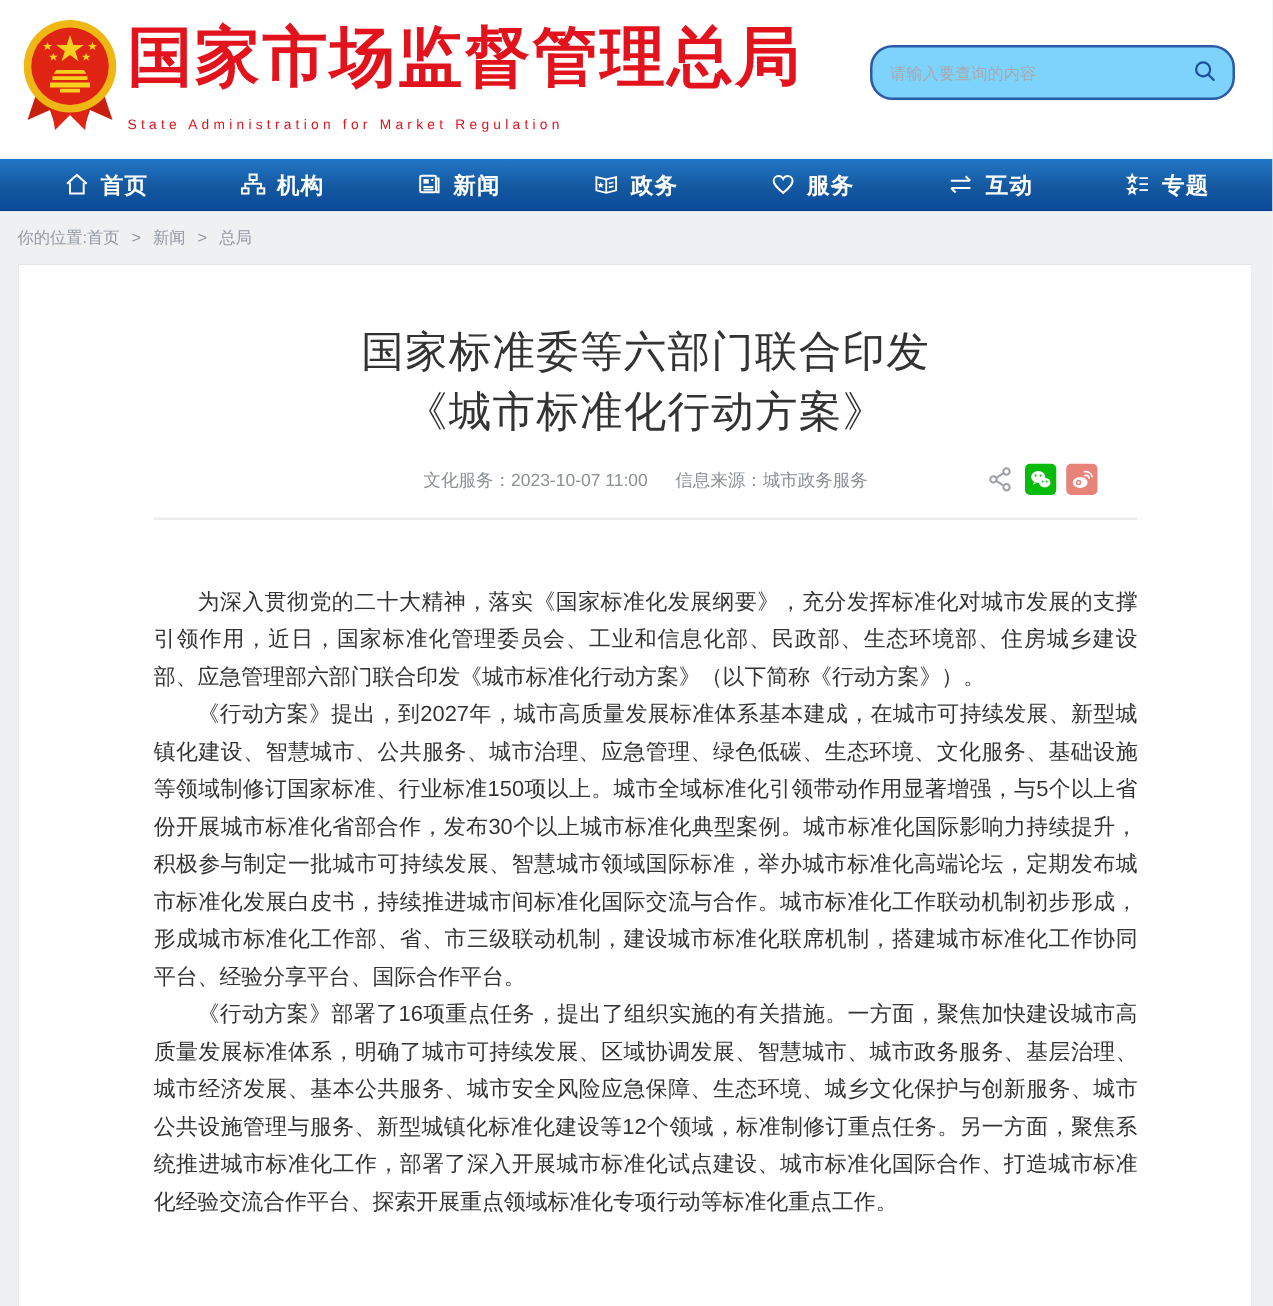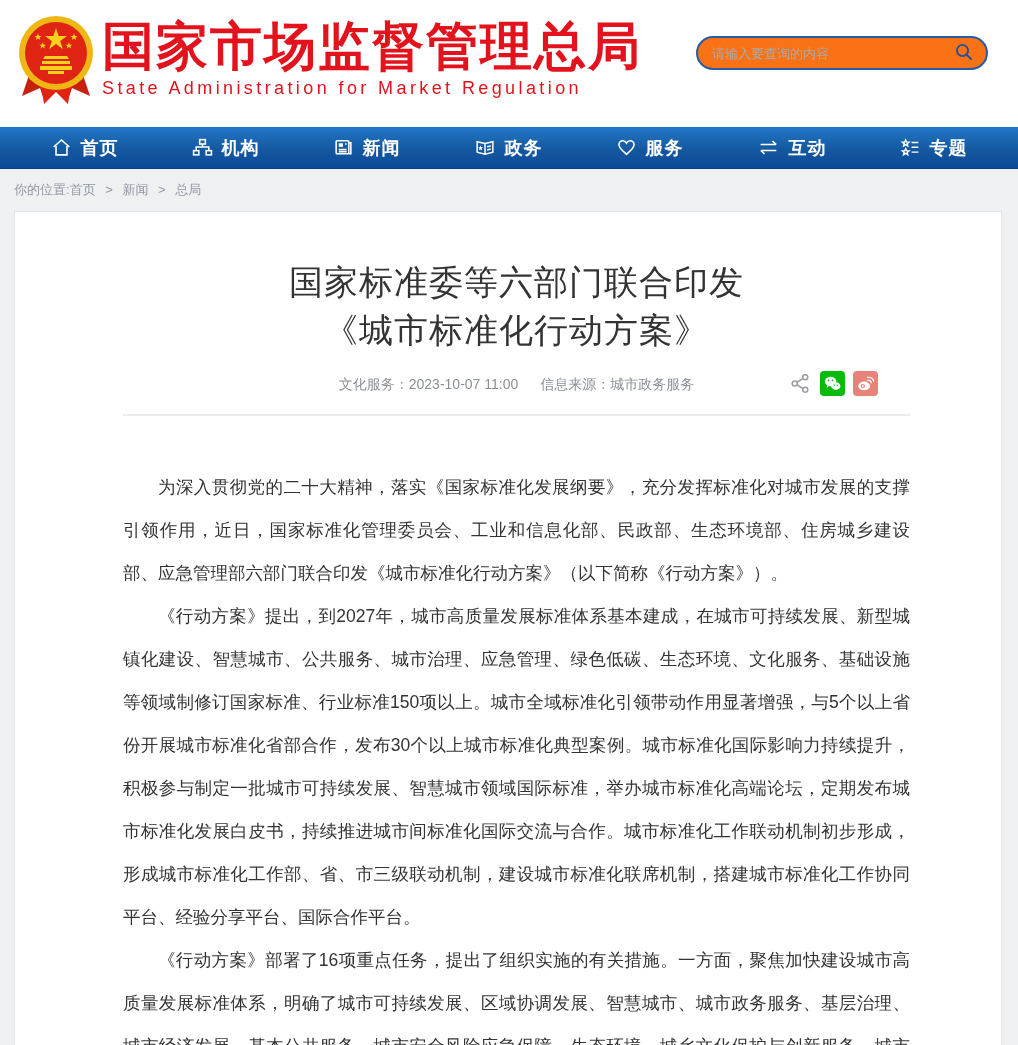--- a/index.html
+++ b/index.html
@@ -12,25 +12,25 @@
   .site-header {
     position: relative; width: 1018px; height: 127px; background: #ffffff;
   }
   .logo-wrap { position: absolute; left: 14px; top: 12px; width: 84px; height: 98px; }
   .title-block { position: absolute; left: 102px; top: 22px; }
   .site-title {
     font-size: 52px; font-weight: bold; color: #e2131d; letter-spacing: 2px;
     line-height: 48px; white-space: nowrap;
   }
   .site-subtitle {
-    margin-top: 8px; font-size: 18px; color: #e2131d; letter-spacing: 3.4px; white-space: nowrap;
+    margin-top: 24px; font-size: 11px; color: #e2131d; letter-spacing: 3.4px; white-space: nowrap;
   }
   .search-box {
-    position: absolute; right: 30px; top: 36px; width: 292px; height: 34px;
-    border: 2px solid #2b5aa7; border-radius: 18px; background: #f97316;
+    position: absolute; right: 30px; top: 36px; width: 292px; height: 44px;
+    border: 2px solid #2b5aa7; border-radius: 18px; background: #7dd3fc;
     display: flex; align-items: center; padding: 0 12px 0 14px;
   }
   .search-box input {
     flex: 1; border: none; outline: none; font-size: 13px; color: #444;
     font-family: "Liberation Sans", "DejaVu Sans", sans-serif; background: transparent;
   }
   .search-box input::placeholder { color: #a9a9ad; }
   .search-btn { background: none; border: none; cursor: pointer; display: flex; align-items: center; }
   
   .main-nav {
@@ -69,21 +69,21 @@
   .share-group {
     position: absolute; right: 32px; top: 1px; display: flex; align-items: center; gap: 8px;
   }
   .share-plain { width: 24px; height: 24px; display: flex; align-items: center; justify-content: center; cursor: pointer; background: none; border: none; }
   .share-sq { width: 25px; height: 25px; border-radius: 4px; display: flex; align-items: center; justify-content: center; cursor: pointer; border: none; }
   .share-wechat { background: #06bb0a; }
   .share-weibo  { background: #e8837a; }
   .divider { margin-top: 16px; border-bottom: 2px solid #ececec; }
   .article-body { margin-top: 50px; }
   .article-body p {
-    font-size: 17.5px; color: #333333; line-height: 43px;
+    font-size: 17.5px; color: #333333; line-height: 30px;
     text-indent: 2em; text-align: justify;
   }
 </style>
 </head>
 <body>
 
 <header class="site-header">
   <div class="logo-wrap">
     <svg width="84" height="98" viewBox="0 0 84 98">
 

